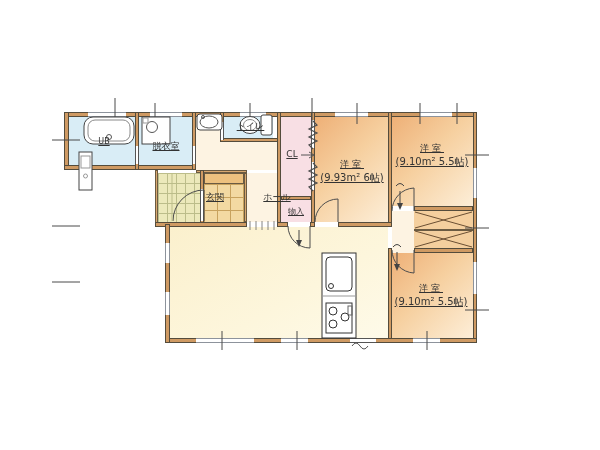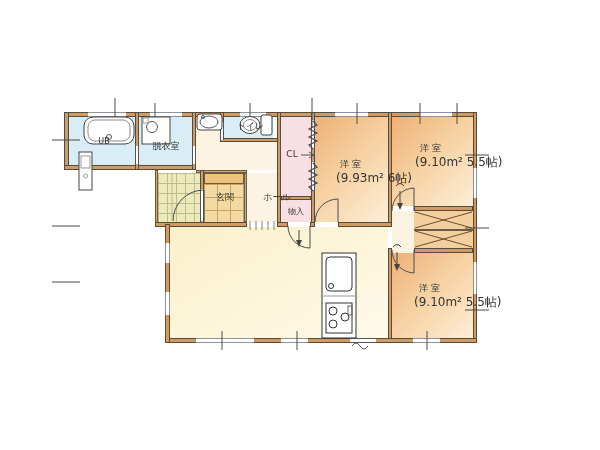--- a/index.html
+++ b/index.html
@@ -18,22 +18,22 @@
   .bedroom{background:linear-gradient(135deg,#eeb077 0%,#f6d0a0 45%,#fdeed8 100%);}
   .closetfill{background:#f4cf9e;}
   .ldk{background:linear-gradient(150deg,#fbf0cd 0%,#fdf6dc 60%,#fefae9 100%);}
   .tiles{background-color:#f3d9a2;
     background-image:linear-gradient(#c8a25e 1px,transparent 1px),linear-gradient(90deg,#c8a25e 1px,transparent 1px);
     background-size:13px 13px;}
   .porch{background-color:#ece9bb;
     background-image:linear-gradient(#bcbd8a 1px,transparent 1px),linear-gradient(90deg,#bcbd8a 1px,transparent 1px);
     background-size:9px 10px;}
   .cabinet{position:absolute;background:#edc17f;border:1px solid #6b5b42;box-sizing:border-box;}
-  .lbl{position:absolute;color:#333;font-size:9px;line-height:1.3;text-align:center;white-space:nowrap;}
-  .lbl .area{font-size:12px;padding-left:24px;}
+  .lbl{position:absolute;color:#333;font-size:9px;line-height:1.3;text-align:center;white-space:nowrap;text-decoration:underline;}
+  .lbl .area{font-size:10px;}
   .small{font-size:8px;}
   .sp{letter-spacing:3px;}
   svg{position:absolute;left:0;top:0;}
 </style>
 </head>
 <body>
 
 <div id="stage">
 
   <div class="floor wet" style="left:69px;top:117px;width:66px;height:48px"></div>
@@ -229,17 +229,17 @@
     <span class="area">(9.93m² 6帖)</span>
   </div>
   <div class="lbl" style="left:391px;top:143px;width:82px">
     <span class="sp">洋室</span><br>
     <span class="area">(9.10m² 5.5帖)</span>
   </div>
   <div class="lbl" style="left:390px;top:283px;width:82px">
     <span class="sp">洋室</span><br>
     <span class="area">(9.10m² 5.5帖)</span>
   </div>
-  <div class="lbl" style="left:206px;top:192px;width:38px"><span>玄関</span></div>
+  <div class="lbl" style="left:206px;top:192px;width:18px"><span>玄関</span></div>
   <div class="lbl" style="left:257px;top:192px;width:40px"><span>ホール</span></div>
   <div class="lbl small" style="left:281px;top:207px;width:30px"><span>物入</span></div>
 
 </div>
 
 </body></html>

